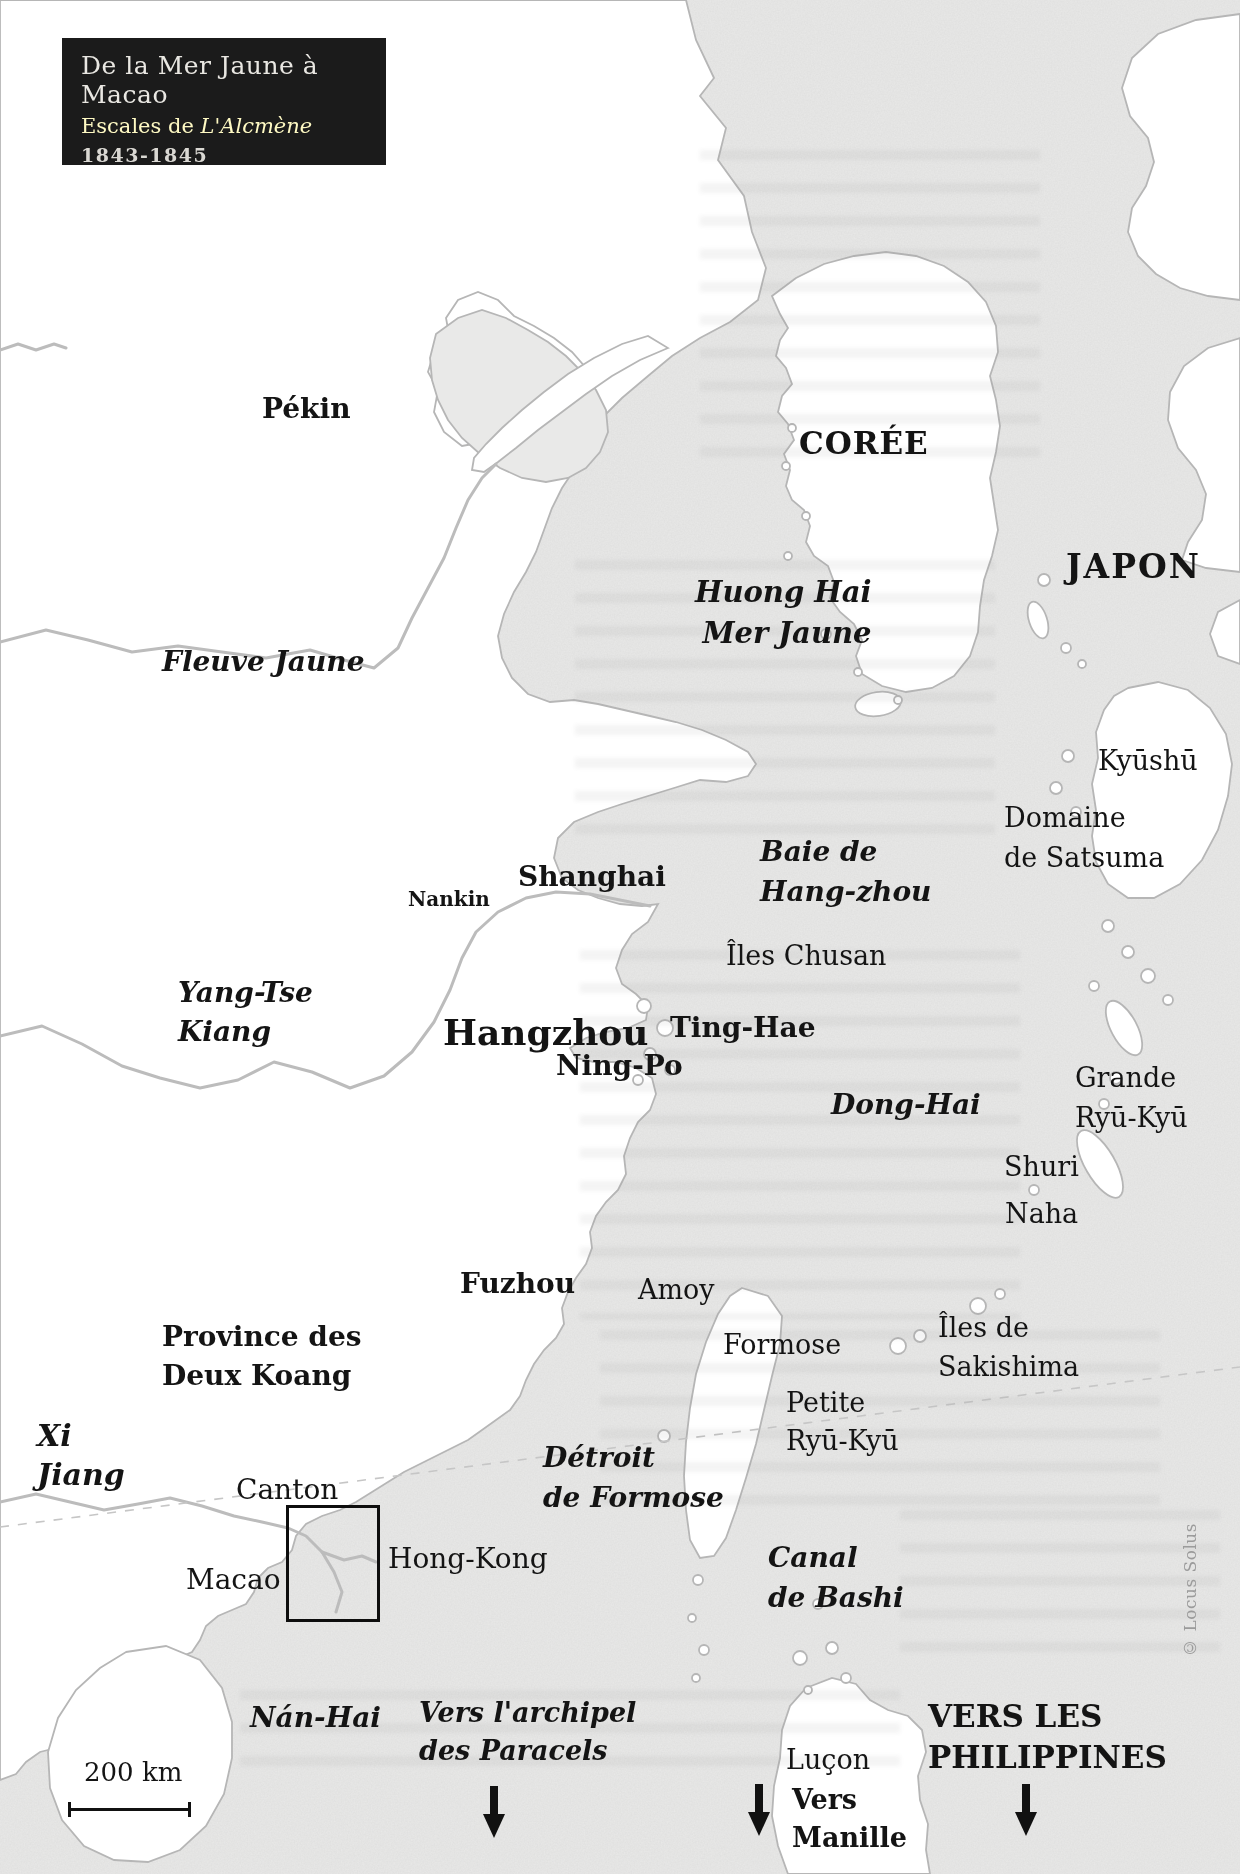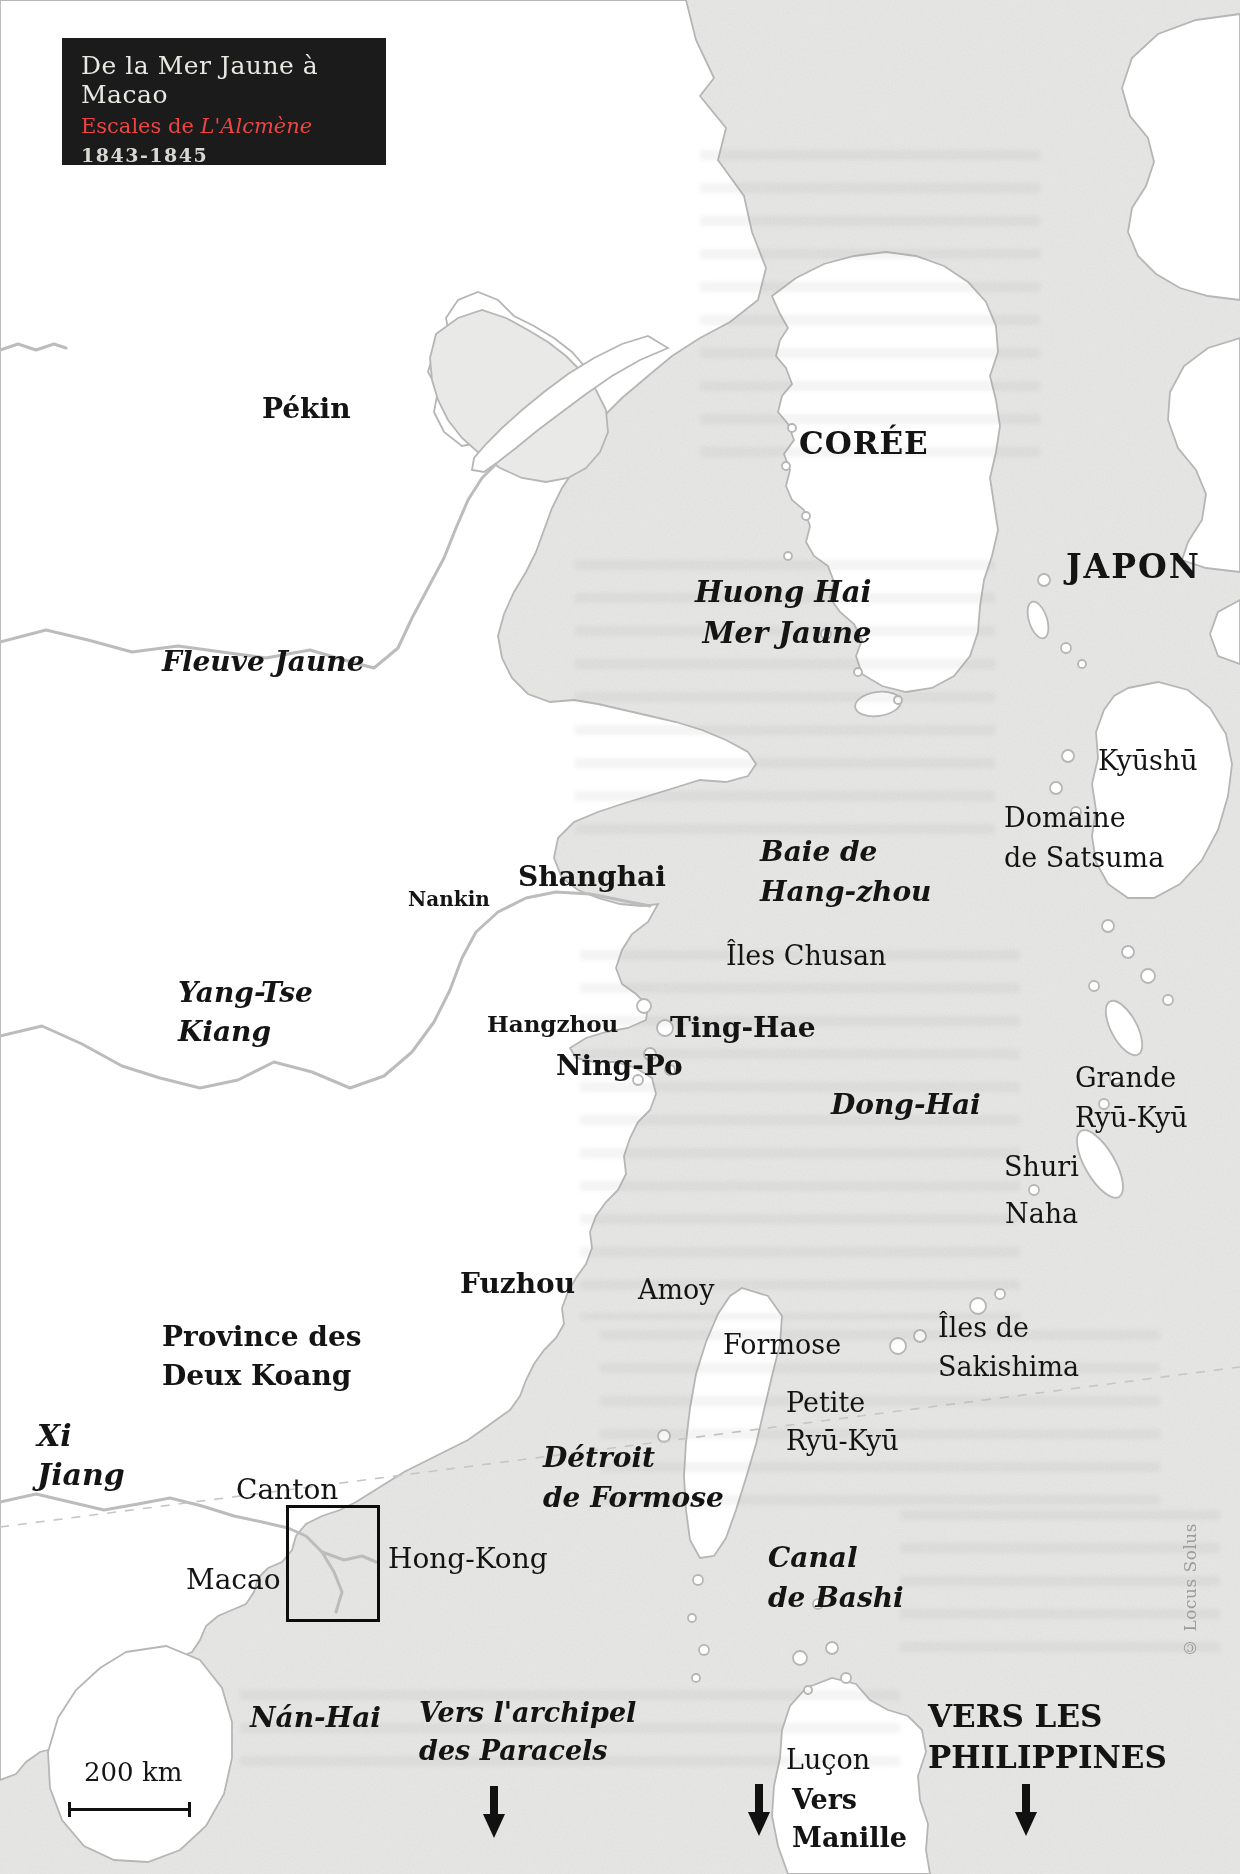--- a/index.html
+++ b/index.html
@@ -15,37 +15,37 @@
     background:repeating-linear-gradient(to bottom, rgba(130,130,130,.20) 0 10px, rgba(0,0,0,0) 10px 33px);}
 
   .lbl{position:absolute;color:#141414;white-space:pre-line;line-height:1.3;}
   .b{font-weight:700;}
   .i{font-style:italic;}
 
   
   #title-box{position:absolute;left:62px;top:38px;width:324px;height:127px;
     background:#1b1b1b;color:#e9e7e2;padding:13px 0 0 19px;box-sizing:border-box;}
   #title-box .t1{font-size:25px;letter-spacing:.5px;}
-  #title-box .t2{font-size:21px;margin-top:5px;color:#ef4444;}
+  #title-box .t2{font-size:21px;margin-top:5px;color:#fef9c3;}
   #title-box .t3{font-size:19px;font-weight:700;letter-spacing:1.5px;margin-top:6px;color:#dad8d3;}
 
   
   [data-name="label-pekin"]{left:262px;top:391px;font-size:28px;}
   [data-name="label-coree"]{left:799px;top:423px;font-size:31px;letter-spacing:1px;}
   [data-name="label-japon"]{left:1066px;top:546px;font-size:33px;letter-spacing:2px;}
   [data-name="label-huong-hai"]{left:695px;top:572px;font-size:29px;line-height:1.42;text-align:right;}
   [data-name="label-fleuve-jaune"]{left:162px;top:644px;font-size:28px;}
   [data-name="label-kyushu"]{left:1098px;top:743px;font-size:27px;}
   [data-name="label-satsuma"]{left:1004px;top:798px;font-size:27px;line-height:1.48;}
   [data-name="label-baie-hangzhou"]{left:760px;top:832px;font-size:28px;line-height:1.42;}
   [data-name="label-shanghai"]{left:518px;top:859px;font-size:28px;}
   [data-name="label-nankin"]{left:408px;top:886px;font-size:20px;text-align:center;}
   [data-name="label-iles-chusan"]{left:726px;top:938px;font-size:27px;}
   [data-name="label-yangtse"]{left:178px;top:974px;font-size:28px;line-height:1.38;}
-  [data-name="label-hangzhou"]{left:443px;top:1009px;font-size:23px;margin-left:44px;}
+  [data-name="label-hangzhou"]{left:443px;top:1009px;font-size:36px;}
   [data-name="label-tinghae"]{left:670px;top:1010px;font-size:28px;}
   [data-name="label-ningpo"]{left:556px;top:1048px;font-size:28px;}
   [data-name="label-donghai"]{left:812px;top:1087px;font-size:28px;margin-left:19px;}
   [data-name="label-grande-ryukyu"]{left:1075px;top:1058px;font-size:27px;line-height:1.48;}
   [data-name="label-shuri"]{left:1004px;top:1149px;font-size:27px;}
   [data-name="label-naha"]{left:1005px;top:1196px;font-size:27px;}
   [data-name="label-fuzhou"]{left:460px;top:1266px;font-size:28px;}
   [data-name="label-amoy"]{left:638px;top:1272px;font-size:27px;}
   [data-name="label-formose"]{left:723px;top:1327px;font-size:27px;}
   [data-name="label-iles-sakishima"]{left:938px;top:1308px;font-size:27px;line-height:1.45;}

